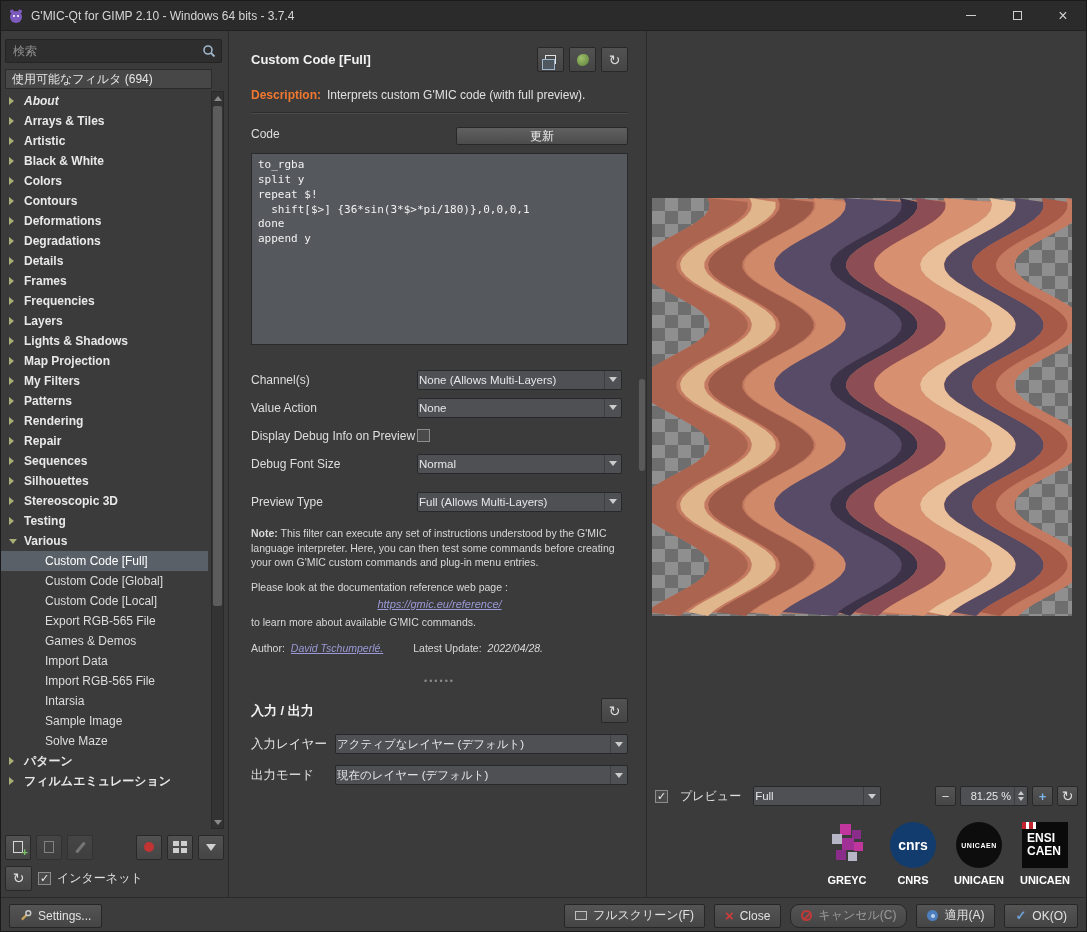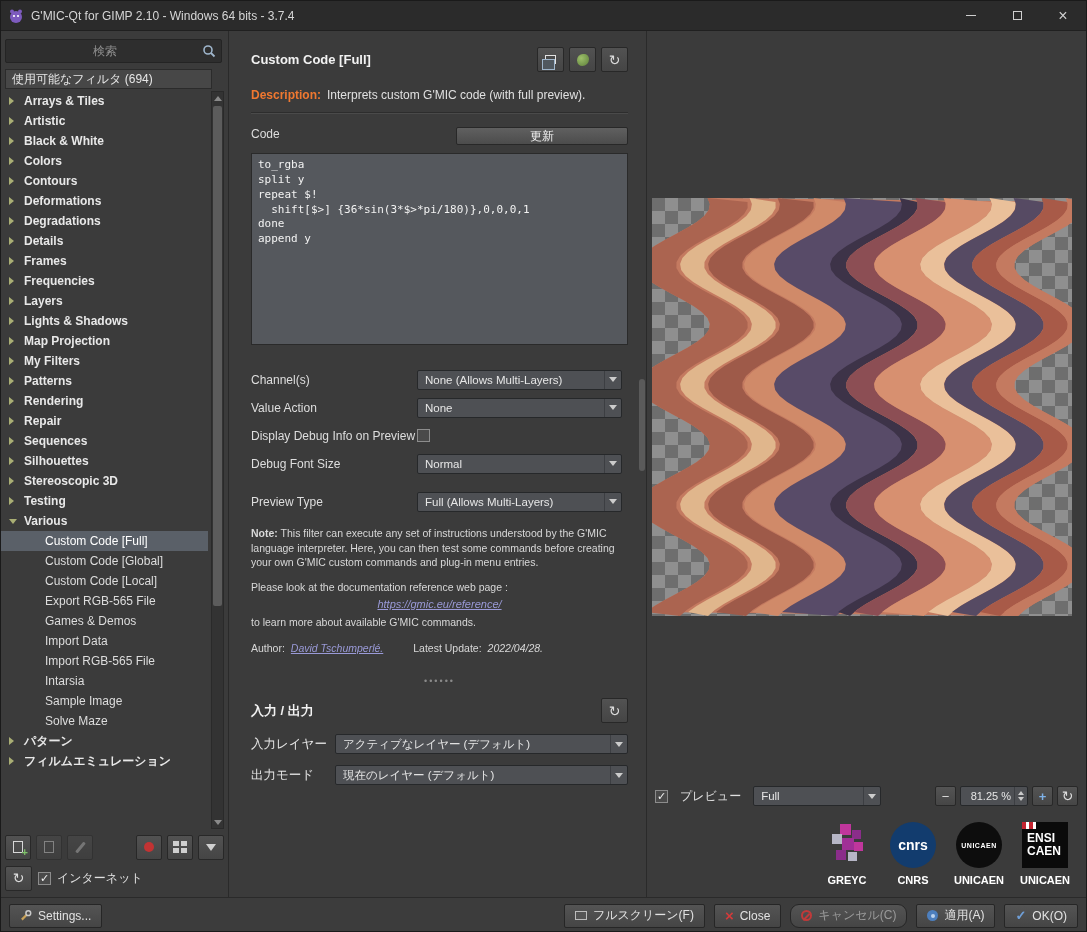--- a/index.html
+++ b/index.html
@@ -18,21 +18,21 @@
   .glyph-close { color:#cfcfcf; font-size:16px; line-height:1; }
 
   
   .content { display:flex; height:866px; }
   .left { width:228px; border-right:1px solid #2a2a2a; display:flex; flex-direction:column; background:#3b3b3b; }
   .middle { width:418px; border-right:1px solid #2a2a2a; position:relative; padding:16px 18px 0 22px; overflow:hidden; }
   .right { flex:1; position:relative; background:#3b3b3b; }
 
   
   .search-wrap { padding:8px 6px 6px 4px; position:relative; }
-  .search { width:100%; height:24px; background:#2e2e2e; border:1px solid #242424; border-radius:2px; color:#dcdcdc; font-size:12px; padding:0 24px 0 7px; outline:none; font-family:"Liberation Sans",sans-serif;text-align:center; }
+  .search { width:100%; height:24px; background:#2e2e2e; border:1px solid #242424; border-radius:2px; color:#dcdcdc; font-size:12px; padding:0 24px 0 7px; outline:none; font-family:"Liberation Sans",sans-serif; }
   .search::placeholder { color:#8f8f8f; }
   .mag { position:absolute; right:12px; top:13px; }
   .list-header { margin:0 16px 0 4px; height:20px; background:#474747; border:1px solid #2b2b2b; font-size:12px; color:#e6e6e6; display:flex; align-items:center; padding-left:6px; }
   .tree-wrap { flex:1; position:relative; overflow:hidden; margin-top:2px; }
   .tree { position:absolute; left:0; top:0; right:20px; bottom:0; overflow:hidden; }
   .tree-item { display:flex; align-items:center; height:20px; padding-left:8px; font-size:12px; font-weight:bold; color:#e8e8e8; white-space:nowrap; }
   .tree-item .tw { width:15px; flex:none; display:flex; align-items:center; }
   .tree-item .tw::before { content:''; width:0; height:0; border-top:4px solid transparent; border-bottom:4px solid transparent; border-left:5px solid #a9ae74; }
   .tree-item.expanded .tw::before { border-left:4px solid transparent; border-right:4px solid transparent; border-top:5px solid #a9ae74; border-bottom:none; }
   .tree-item.child { padding-left:44px; font-weight:normal; color:#dddddd; }
@@ -73,21 +73,21 @@
   .desc-row { margin-top:16px; font-size:12px; }
   .desc-label { color:#f07830; font-weight:bold; margin-right:6px; }
   .mid-hr { margin-top:10px; border:none; border-top:1px solid #2d2d2d; border-bottom:1px solid #4a4a4a; }
   .code-row { margin-top:13px; display:flex; }
   .small-label { font-size:12px; color:#dedede; }
   .update-btn { margin-left:auto; width:172px; height:18px; background:linear-gradient(#606060,#4c4c4c); border:1px solid #282828; border-radius:2px; color:#f0f0f0; font-size:12px; display:flex; align-items:center; justify-content:center; }
   .code-area { margin-top:8px; width:100%; height:192px; background:#55585d; border:1px solid #2a2a2a; color:#f2f2f2; font-family:"DejaVu Sans Mono", monospace; font-size:11px; line-height:1.35; padding:4px 6px; resize:none; outline:none; }
   .params { margin-top:20px; }
   .param-row { display:flex; align-items:center; margin-bottom:7px; height:21px; }
   .param-label { width:166px; flex:none; font-size:12px; color:#dedede; }
-  .combo { width:205px; height:20px; background:#4e5054; border:1px solid #26282a; border-radius:2px; display:flex; align-items:center; padding-left:7px; font-size:11.5px; color:#e6e6e6; }
+  .combo { width:205px; height:20px; background:#4e5054; border:1px solid #26282a; border-radius:2px; display:flex; align-items:center; padding-left:1px; font-size:11.5px; color:#e6e6e6; }
   .combo .ctext { flex:1; white-space:nowrap; overflow:hidden; }
   .combo .carr { width:17px; align-self:stretch; display:flex; align-items:center; justify-content:center; border-left:1px solid #3c3e42; }
   .combo .carr::before { content:''; border-left:4px solid transparent; border-right:4px solid transparent; border-top:5px solid #cccccc; }
   .gap-row { margin-top:17px; }
   .note-block { margin-top:14px; font-size:10.5px; color:#d8d8d8; line-height:1.4; }
   .note-label { font-weight:bold; }
   .doc-line { margin-top:11px; font-size:10.5px; color:#d8d8d8; }
   .doc-link { display:block; text-align:center; margin-top:5px; font-size:11px; color:#9a9ad8; font-style:italic; text-decoration:underline; }
   .learn-line { margin-top:6px; font-size:10.5px; color:#d8d8d8; }
   .author-row { margin-top:14px; font-size:10.5px; color:#d8d8d8; display:flex; gap:6px; }
@@ -182,20 +182,24 @@
           <svg width="14" height="14" viewBox="0 0 14 14">
               <circle cx="6" cy="6" r="4" fill="none" stroke="#9fb6cc" stroke-width="1.6"></circle>
               <line x1="9" y1="9" x2="12.5" y2="12.5" stroke="#9fb6cc" stroke-width="1.8"></line>
             </svg>
         </span>
       </div>
       <div class="list-header">使用可能なフィルタ (694)</div>
       <div class="tree-wrap">
         <div class="tree">
 
+            <div class="tree-item italic">
+              <span class="tw"></span>
+              <span class="tl">About</span>
+            </div>
 
             <div class="tree-item">
               <span class="tw"></span>
               <span class="tl">Arrays &amp; Tiles</span>
             </div>
 
             <div class="tree-item">
               <span class="tw"></span>
               <span class="tl">Artistic</span>
             </div>

